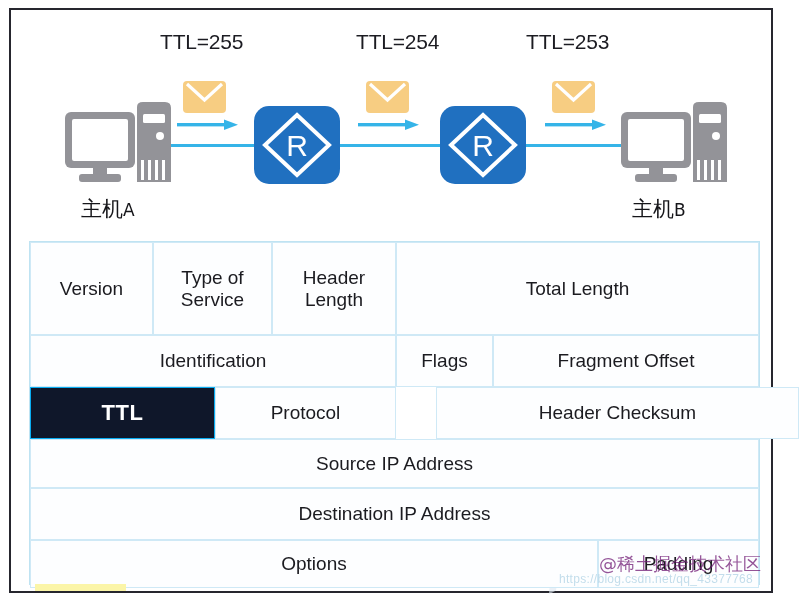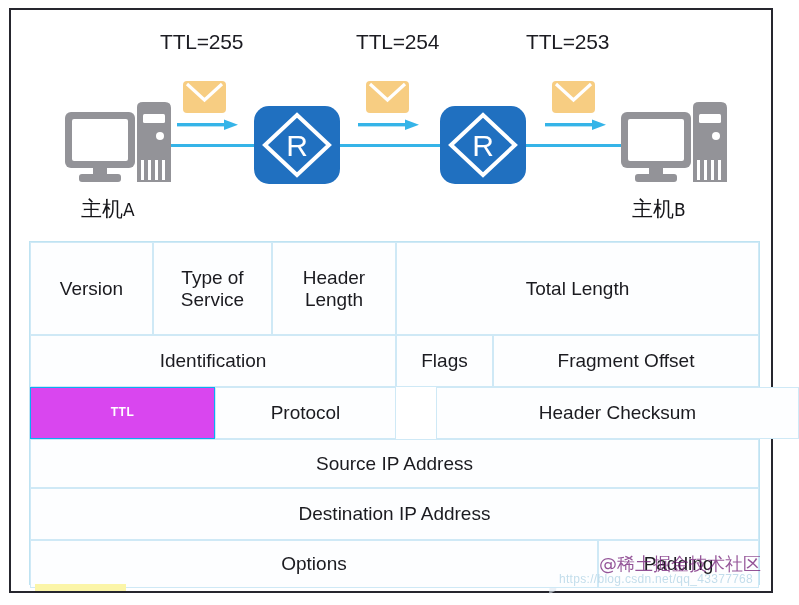--- a/index.html
+++ b/index.html
@@ -114,25 +114,25 @@
     justify-content: center;
     text-align: center;
     font-size: 19px;
     color: #1b1b20;
     line-height: 1.14;
     background: #fdfeff;
     font-family: "Liberation Sans", "DejaVu Sans", sans-serif;
     overflow: hidden;
   }
   .cell.highlight {
-    background: #d946ef;
+    background: #0f172a;
     color: #ffffff;
     font-weight: bold;
     border-color: #09adf2;
-    font-size: 12px;
+    font-size: 22px;
     letter-spacing: 0.5px;
   }
 
   
   .wm-brand {
     position: absolute;
     right: 10px;
     bottom: 15px;
     font-size: 18px;
     color: #701a75;

